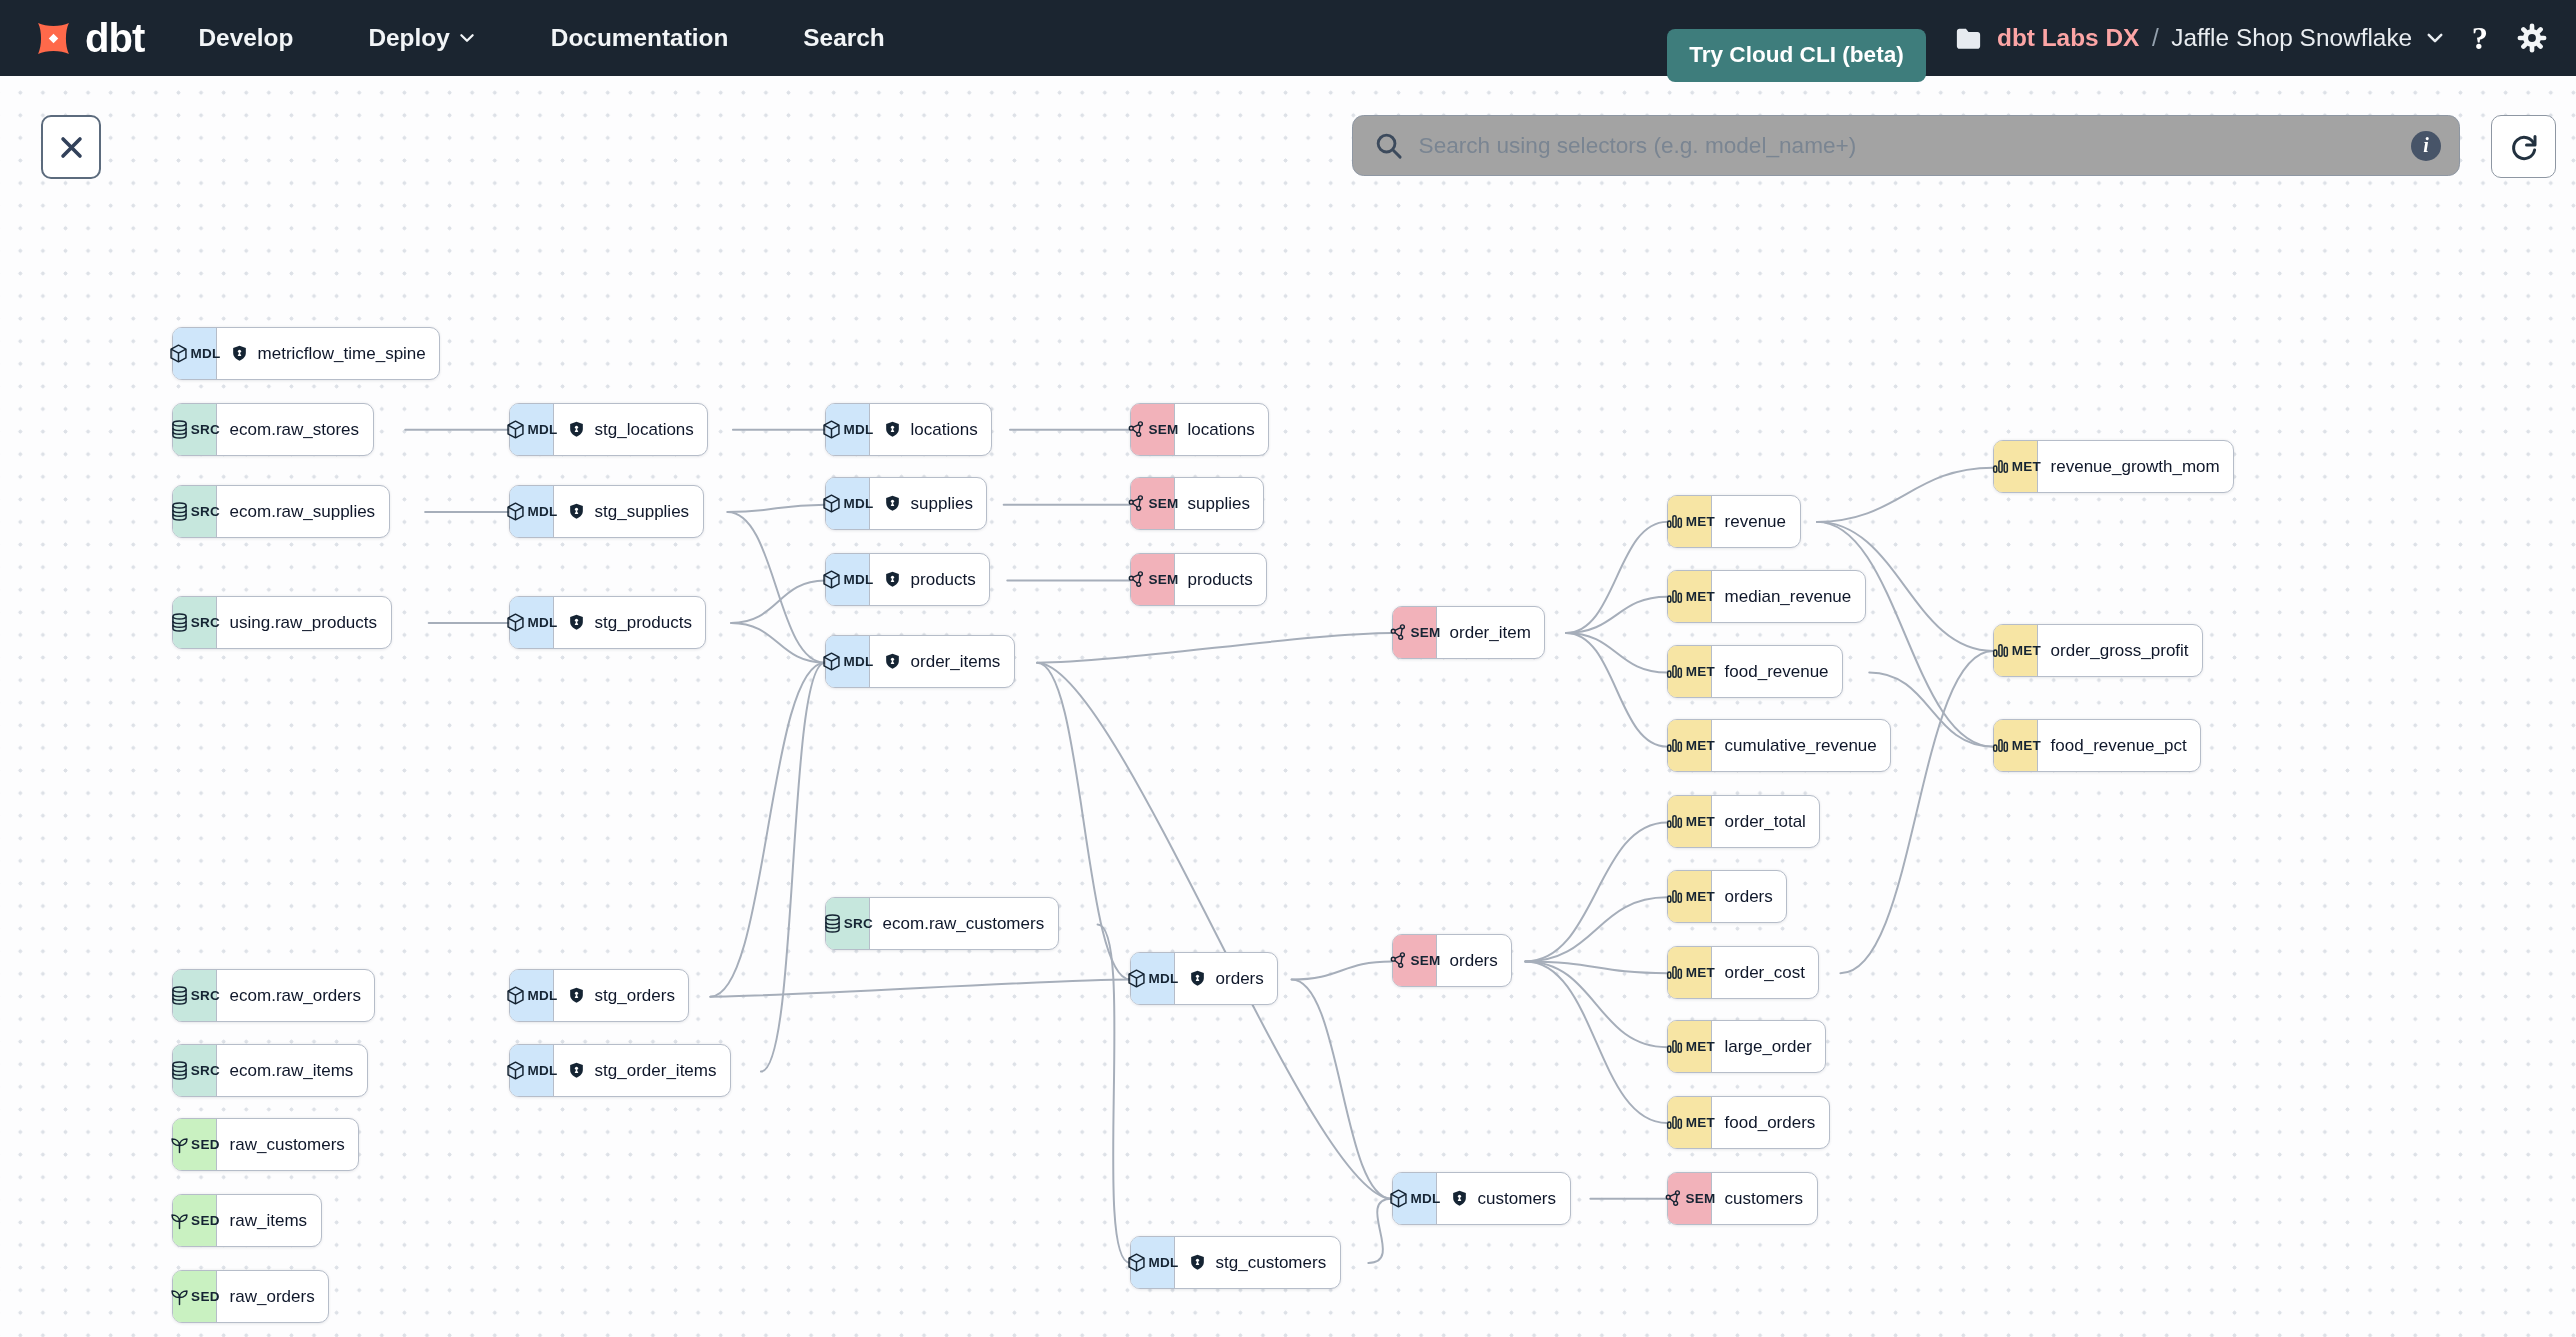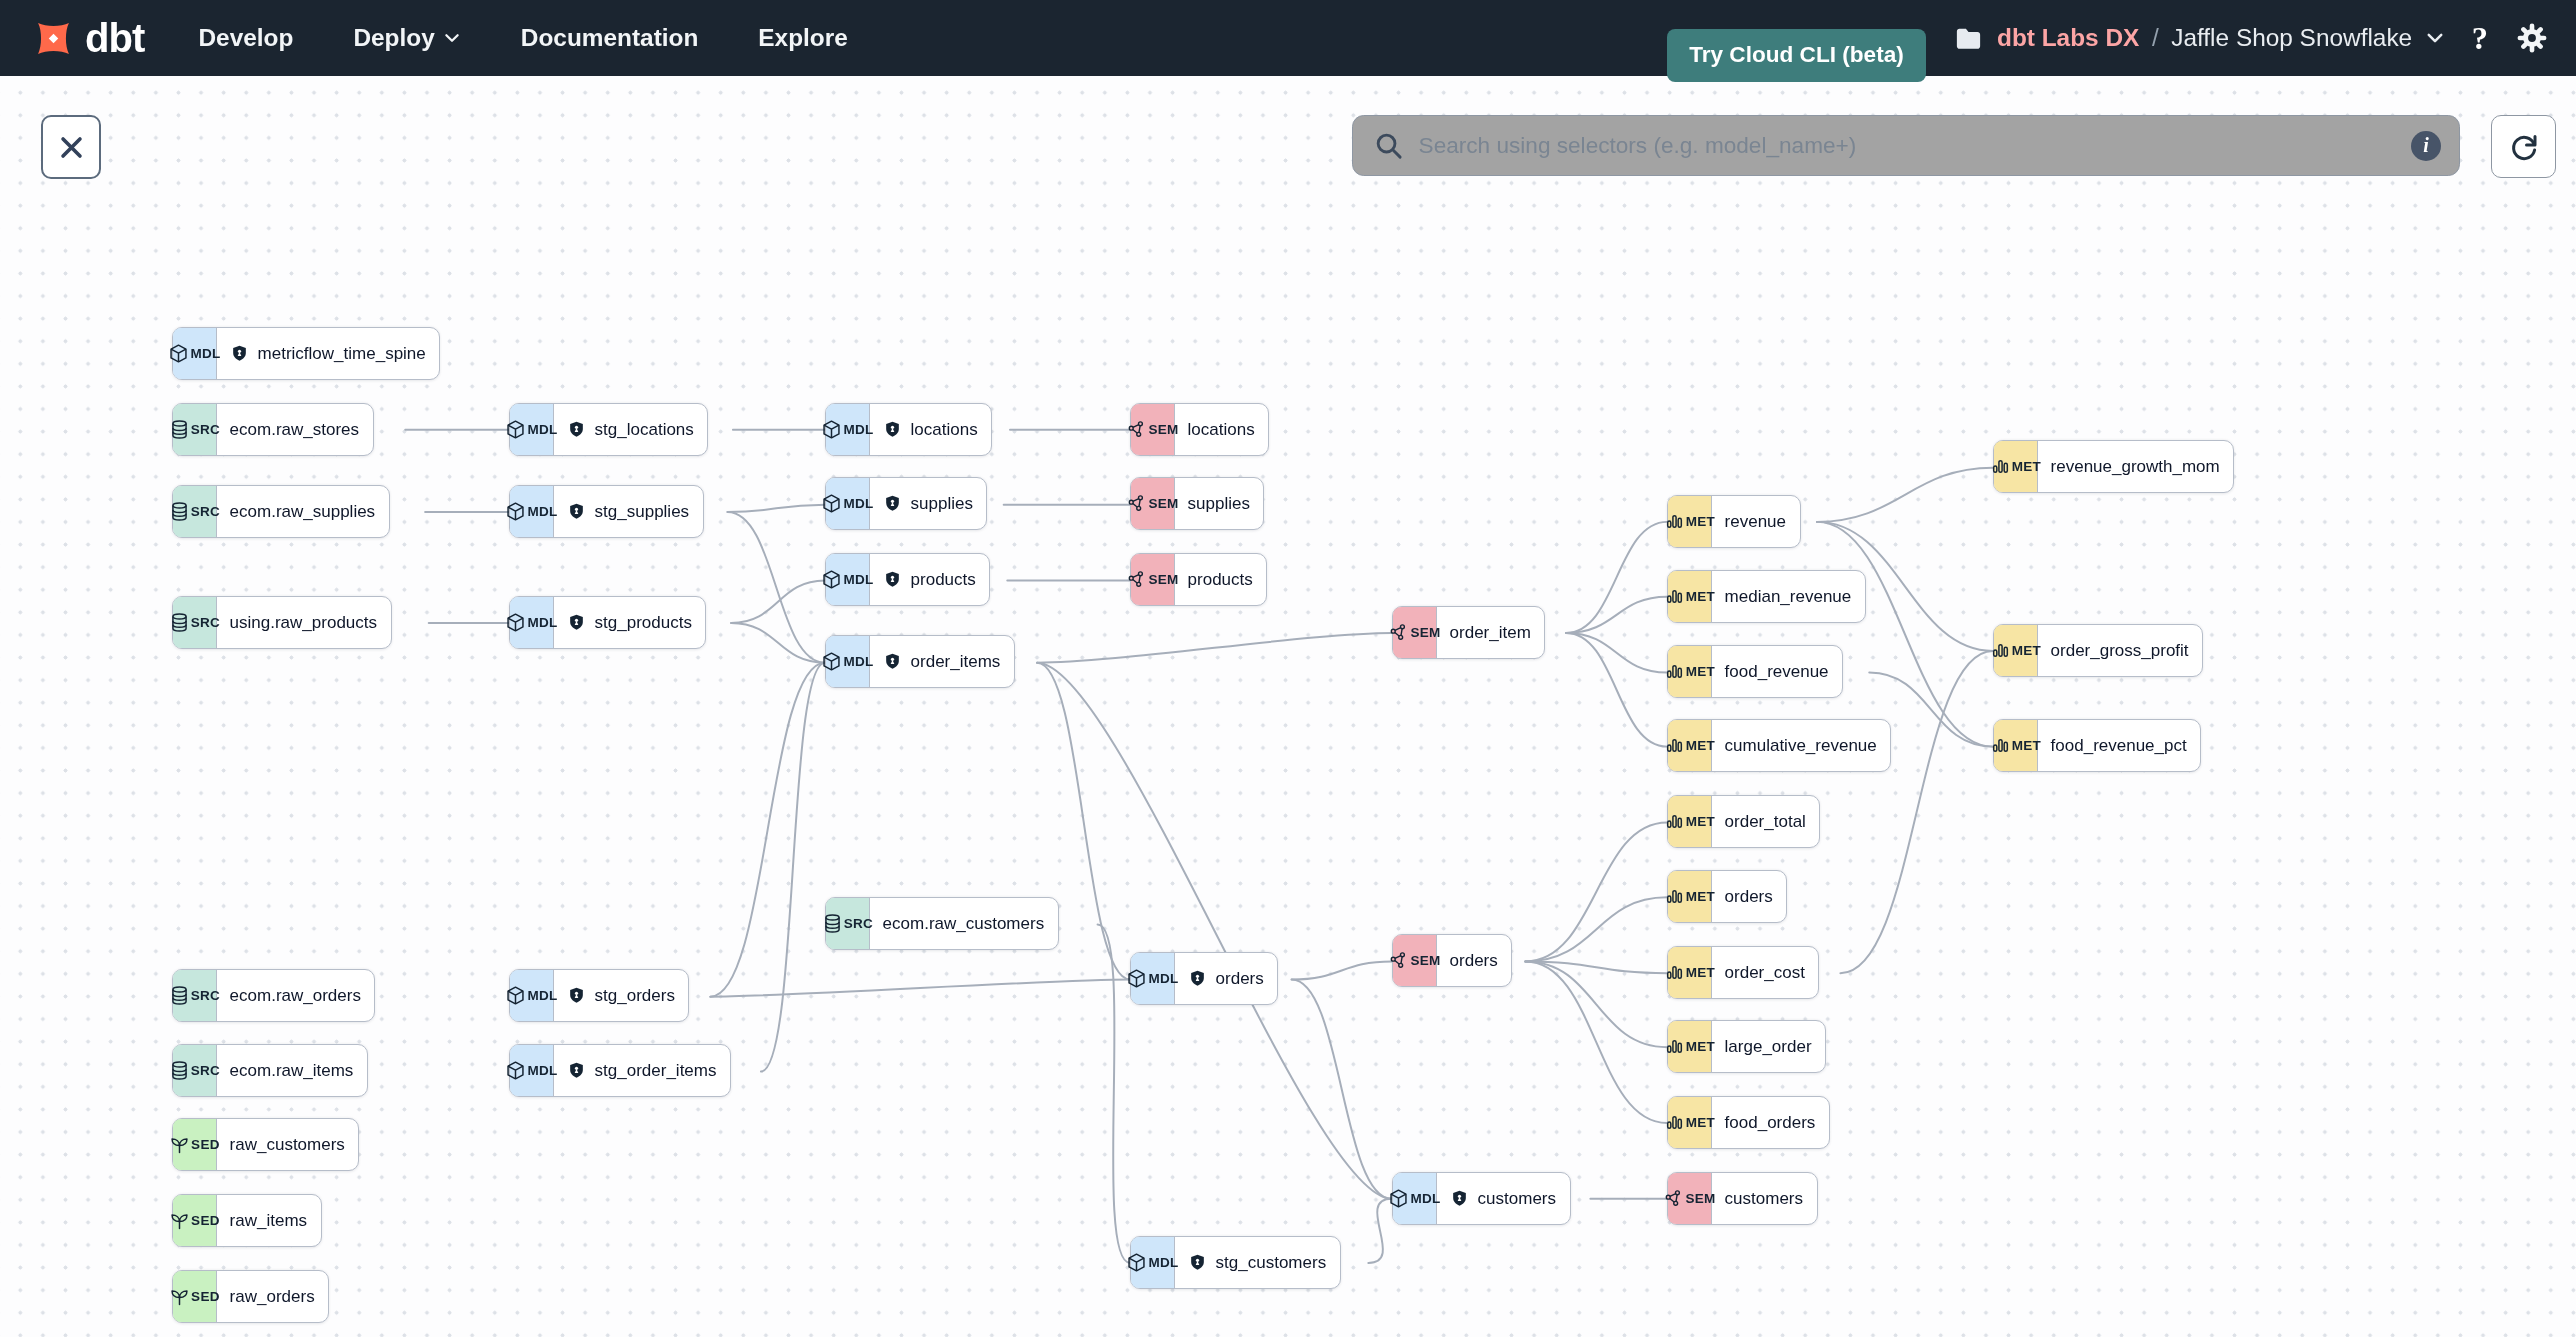--- a/index.html
+++ b/index.html
@@ -31,21 +31,21 @@
   .nbody{display:flex;align-items:center;gap:9px;padding:0 13.5px 0 12.6px;white-space:nowrap;}
   .nbody .sicon{width:19px;height:19px;display:block;flex:0 0 19px;}
   .nlabel{font-size:17px;color:#0f172a;}
   
   .topbar{
     position:absolute;left:0;top:0;right:0;height:76px;background:#1b2530;
     display:flex;align-items:center;padding:0 27px 0 31px;box-sizing:border-box;z-index:10;
   }
   .brand{display:flex;align-items:center;gap:9px;margin-right:54px;}
   .brand-text{color:#ffffff;font-size:40px;font-weight:800;letter-spacing:-0.9px;line-height:1;}
-  .menu{display:flex;align-items:center;gap:60px;}
+  .menu{display:flex;align-items:center;gap:75px;}
   .menu-item{display:flex;align-items:center;gap:8.1px;color:#f2f5f7;font-size:24.4px;font-weight:600;cursor:pointer;}
   .nav-right{margin-left:auto;display:flex;align-items:center;gap:27px;}
   .cta{
     background:#3e7d7c;color:#ffffff;font-size:22.6px;font-weight:600;
     padding:13.5px 22.6px;border-radius:8.1px;border:none;cursor:pointer;white-space:nowrap;margin-top:34px;
   }
   .proj{display:flex;align-items:center;gap:12.6px;white-space:nowrap;}
   .org-name{color:#fca5a5;font-size:24.4px;font-weight:700;}
   .slash{color:#93a0ad;font-size:24.4px;}
   .proj-name{color:#e9edf1;font-size:24.4px;}
@@ -829,21 +829,21 @@
     <div class="menu-item">
         <span>Deploy</span>
       <svg width="18" height="18" viewBox="0 0 16 16">
           <path d="M3 5.5l5 5 5-5" fill="none" stroke="#f2f5f7" stroke-width="2" stroke-linecap="round" stroke-linejoin="round"></path>
         </svg>
     </div>
     <div class="menu-item">
         <span>Documentation</span>
       </div>
     <div class="menu-item">
-        <span>Explore</span>
+        <span>Search</span>
       </div>
   </div>
   <div class="nav-right">
     <button class="cta">Try Cloud CLI (beta)</button>
     <div class="proj">
       <svg width="31" height="31" viewBox="0 0 24 24">
         <path d="M3 6.5C3 5.4 3.9 4.5 5 4.5h5l2 2.5h7c1.1 0 2 .9 2 2V18c0 1.1-.9 2-2 2H5c-1.1 0-2-.9-2-2Z" fill="#e7ebf0"></path>
       </svg>
       <span class="org-name">dbt Labs DX</span>
       <span class="slash">/</span>

